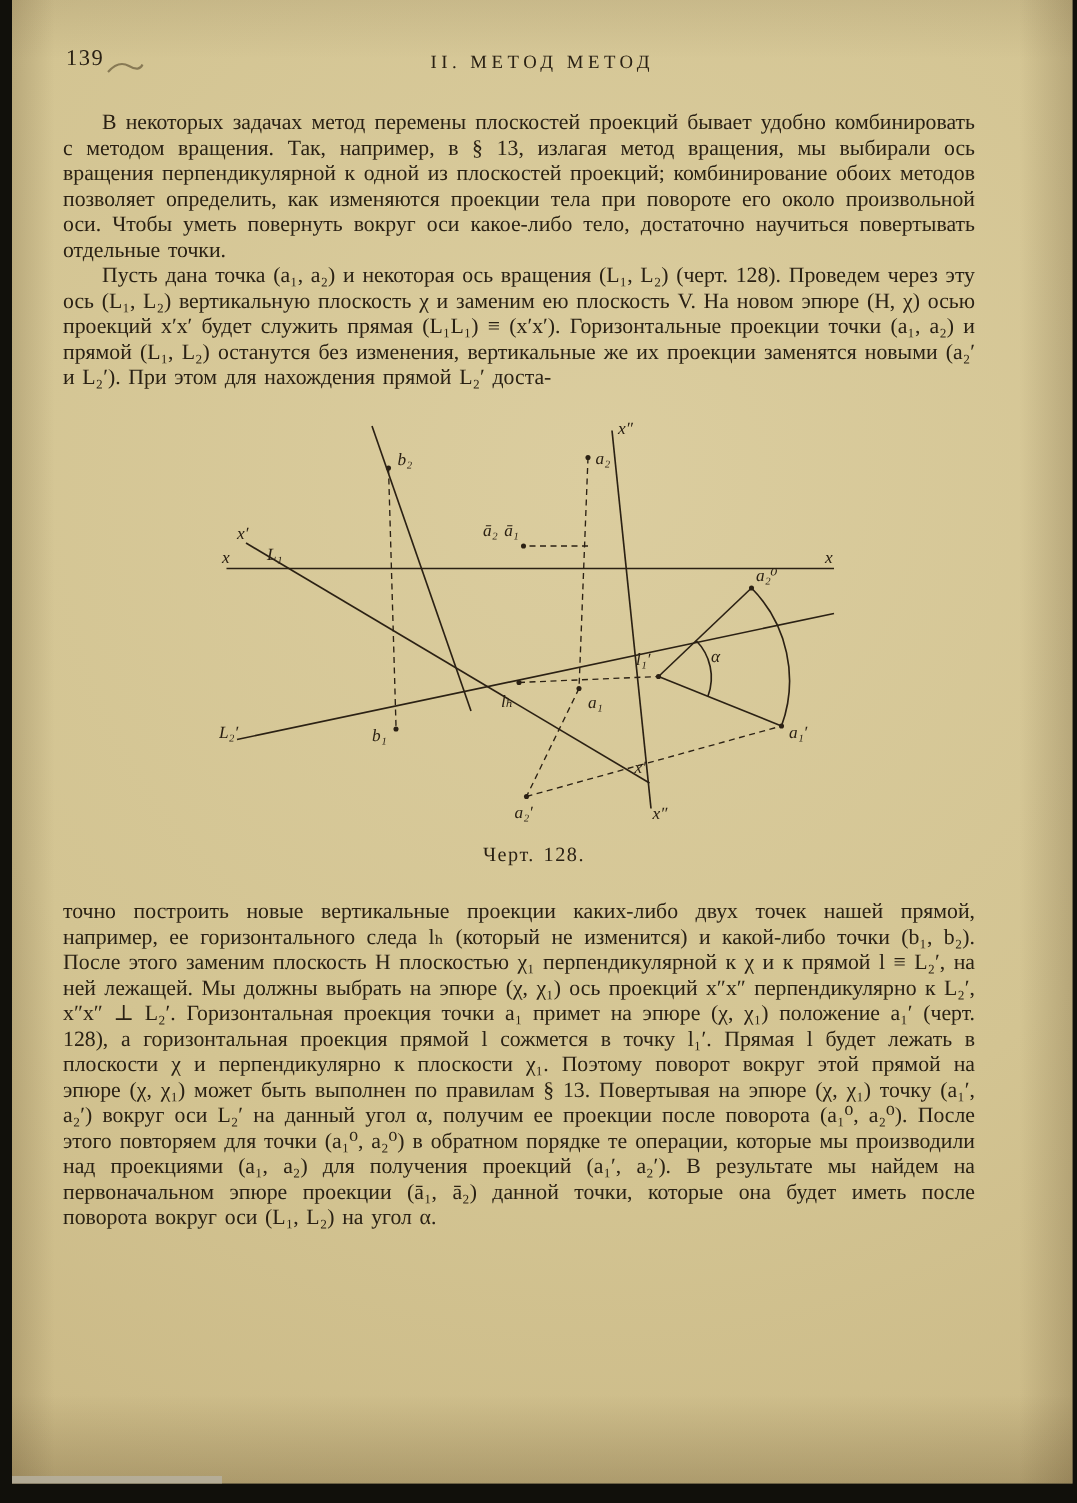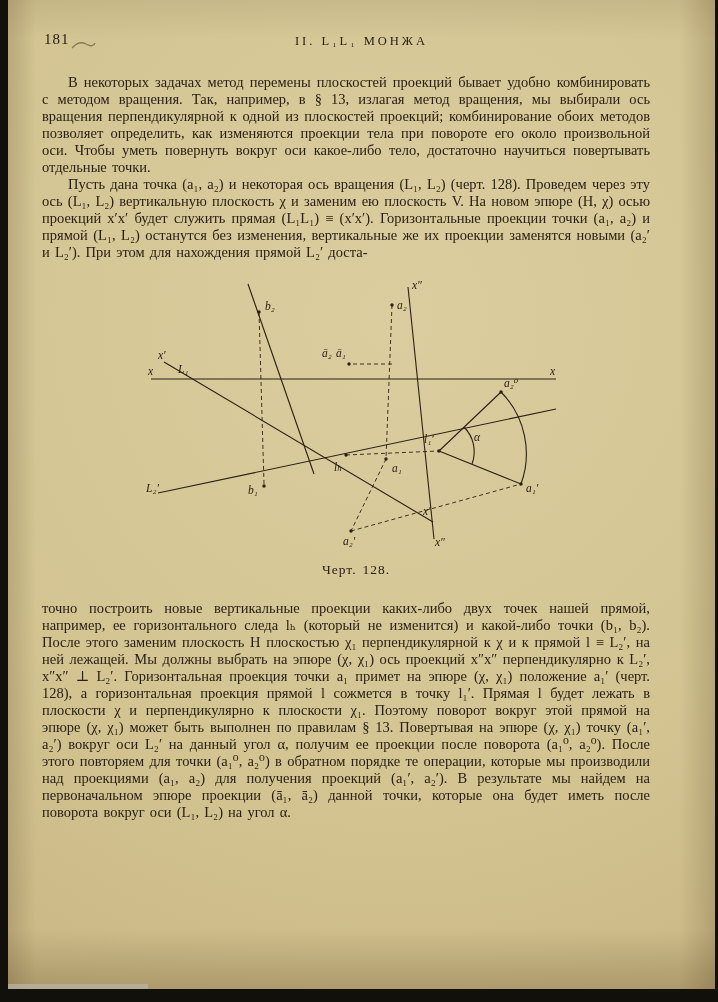--- a/index.html
+++ b/index.html
@@ -53,25 +53,25 @@
   }
   .para3 { margin-top:22px; }
 </style>
 </head>
 <body>
 
 <div class="page">
   <div class="vignette"></div>
 
   <div class="page-header">
-    <span class="page-number">181</span>
+    <span class="page-number">139</span>
     <svg class="ink-smudge" width="26" height="14" viewBox="0 0 26 14">
       <path d="M2 10 Q 9 2 16 6 T 25 5" stroke="#4a3c22" stroke-width="1.4" fill="none"></path>
     </svg>
-    <div class="page-title">II. L₁L₁ МОНЖА</div>
+    <div class="page-title">II. МЕТОД МЕТОД</div>
   </div>
 
   <div class="text-col">
     <p class="ind">В некоторых задачах метод перемены плоскостей проекций бывает удобно комбинировать с методом вращения. Так, например, в § 13, излагая метод вращения, мы выбирали ось вращения перпендикулярной к одной из плоскостей проекций; комбинирование обоих методов позволяет определить, как изменяются проекции тела при повороте его около произвольной оси. Чтобы уметь повернуть вокруг оси какое-либо тело, достаточно научиться повертывать отдельные точки.</p>
     <p class="ind">Пусть дана точка (a₁, a₂) и некоторая ось вращения (L₁, L₂) (черт. 128). Проведем через эту ось (L₁, L₂) вертикальную плоскость χ и заменим ею плоскость V. На новом эпюре (H, χ) осью проекций x′x′ будет служить прямая (L₁L₁) ≡ (x′x′). Горизонтальные проекции точки (a₁, a₂) и прямой (L₁, L₂) останутся без изменения, вертикальные же их проекции заменятся новыми (a₂′ и L₂′). При этом для нахождения прямой L₂′ доста-</p>
 
     <div class="figure">
       <svg id="fig-svg" width="420" height="272" viewBox="0 0 420 272">
           <line x1="5" y1="100" x2="410" y2="100" class="fl"></line>
           <line x1="18" y1="83" x2="287" y2="243" class="fl"></line>

